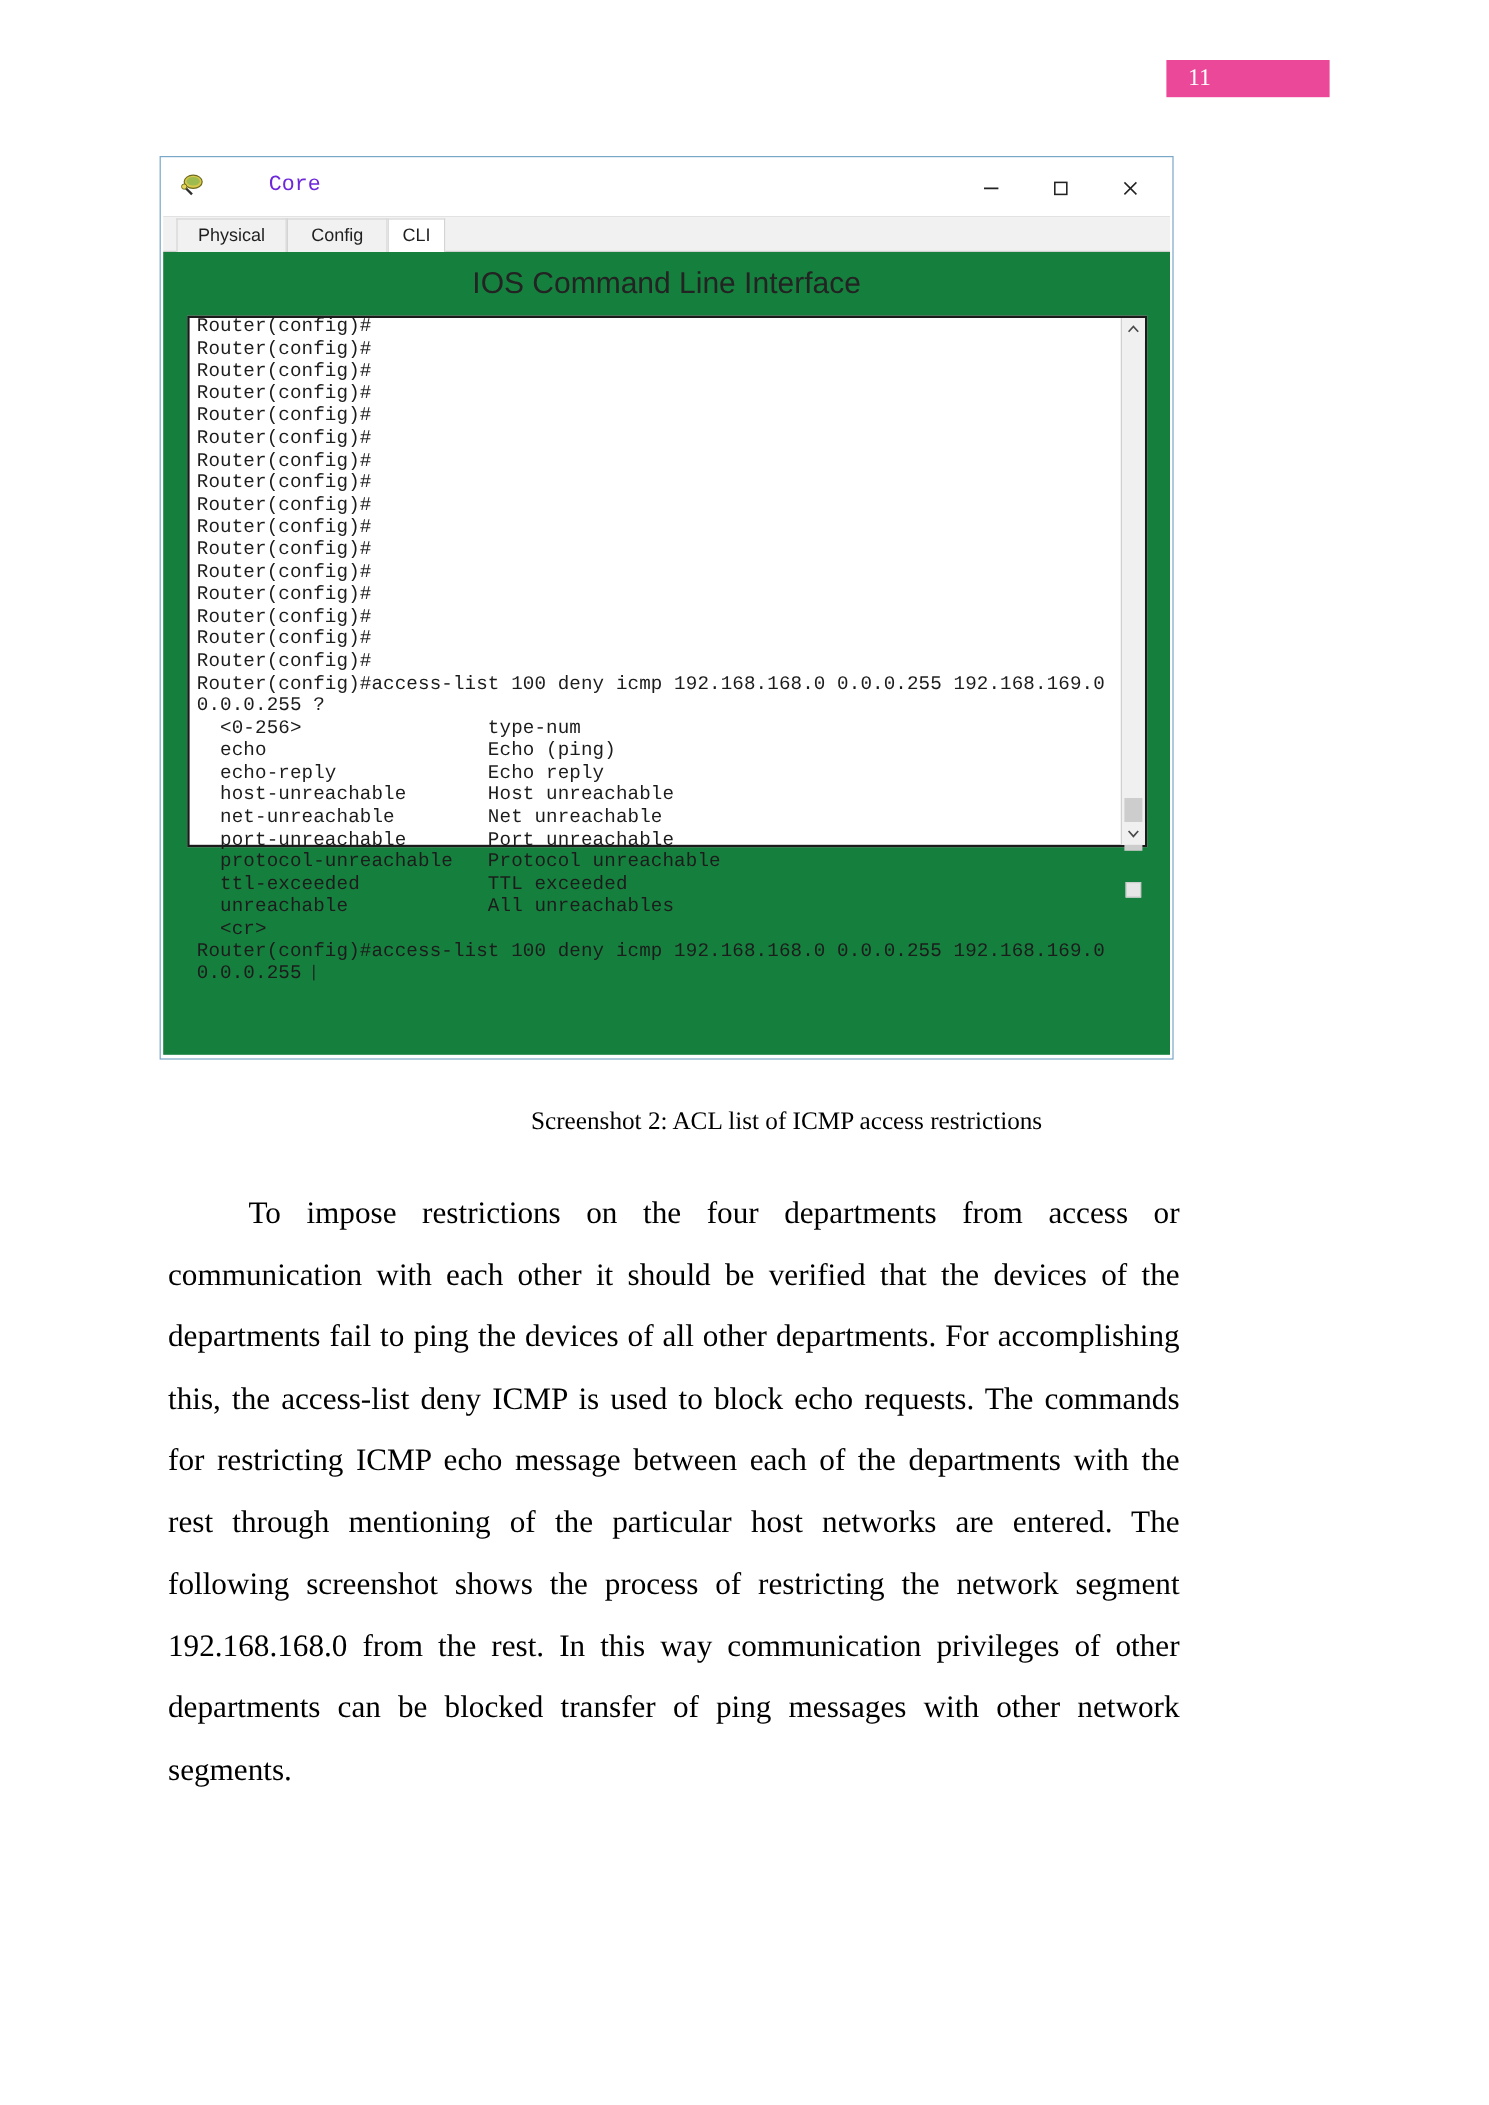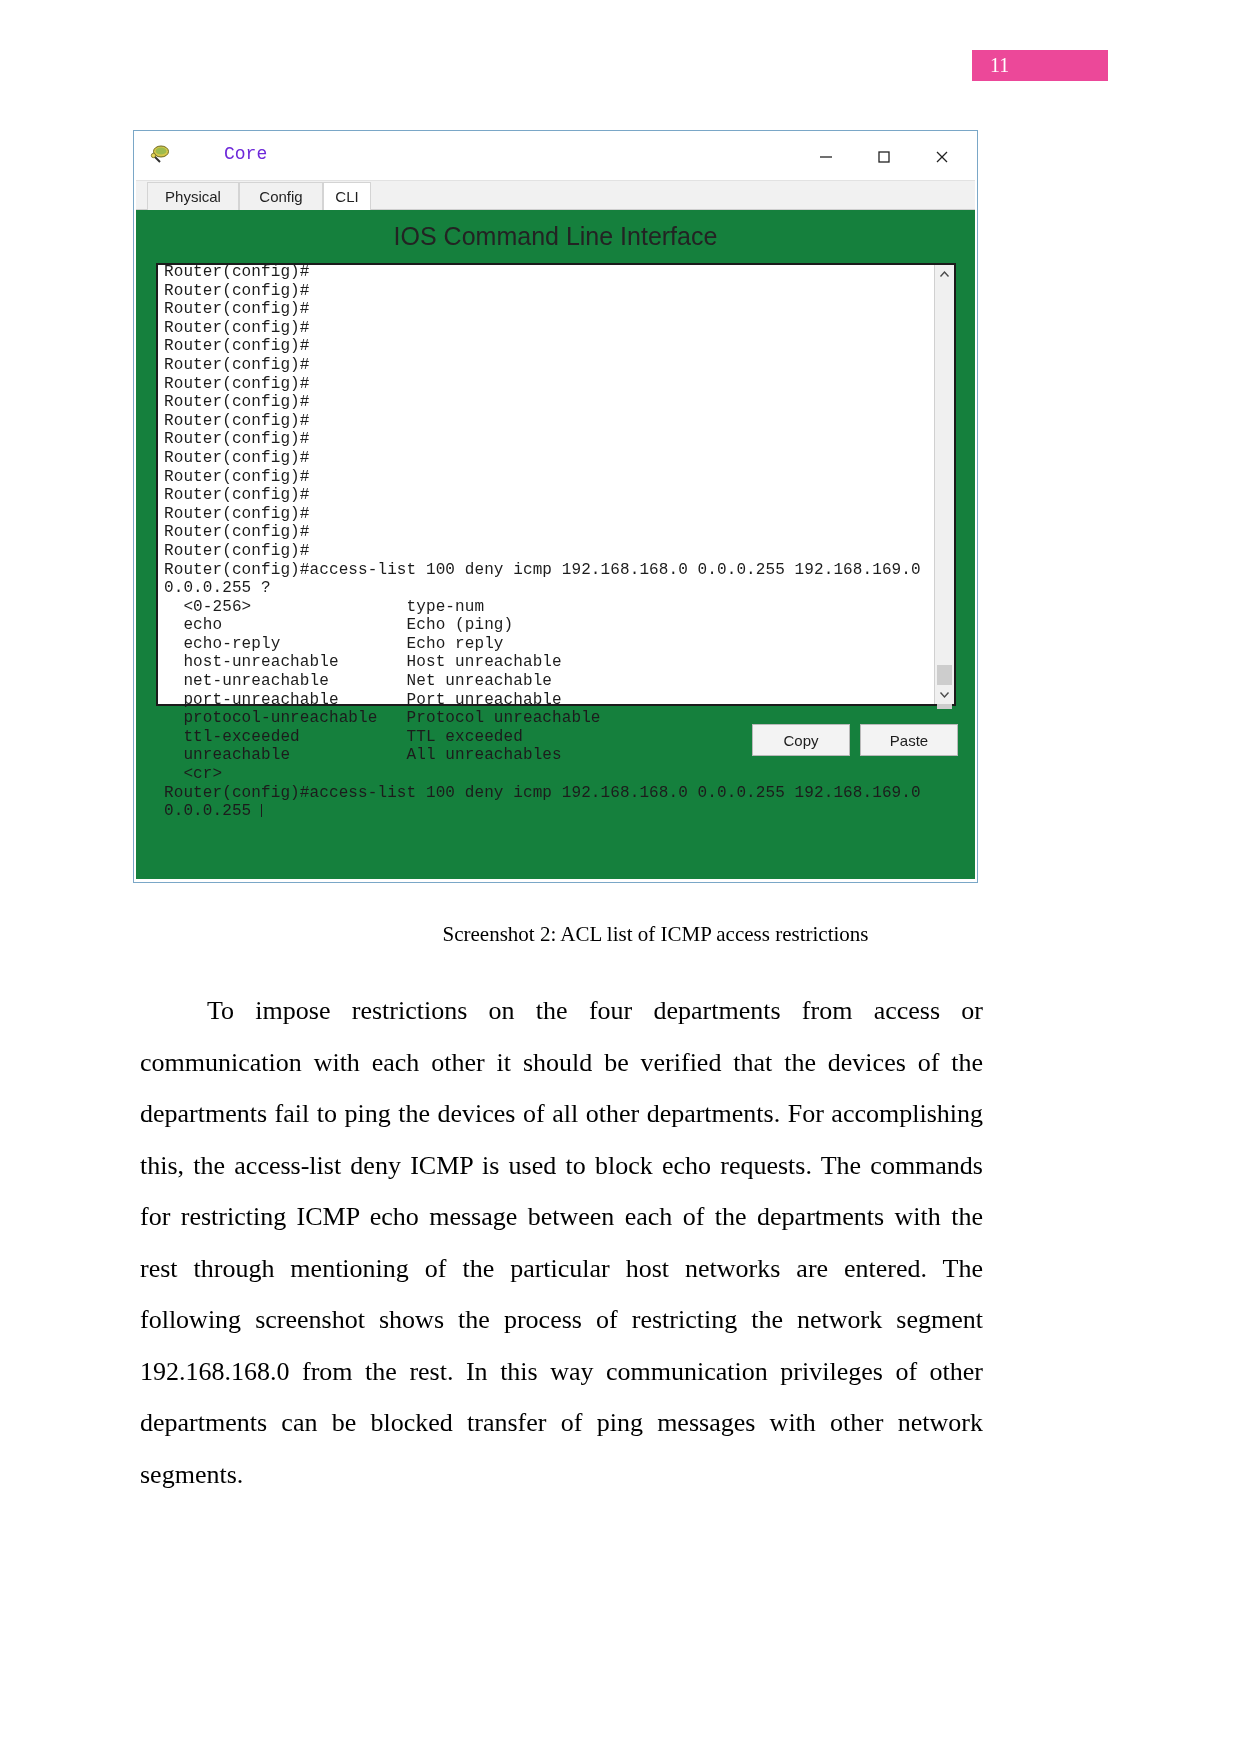--- a/index.html
+++ b/index.html
@@ -373,24 +373,20 @@
           <div class="sb-grip"></div>
           <div class="sb-thumb a"></div>
           <div class="sb-arrow down">
             <svg width="11" height="9" viewBox="0 0 11 9">
                 <polyline points="1.5,2.5 5.5,7 9.5,2.5" fill="none" stroke="#4a4a4a" stroke-width="1.4"></polyline>
               </svg>
           </div>
         </div>
       </div>
 
-      <div class="cli-actions">
-        <button class="btn copy">Copy</button>
-        <button class="btn paste">Paste</button>
-      </div>
     </div>
 
   </div>
 </div>
 
 <div class="caption">Screenshot 2: ACL list of ICMP access restrictions</div>
 
 <div class="body-text">To impose restrictions on the four departments from access or communication with each other it should be verified that the devices of the departments fail to ping the devices of all other departments. For accomplishing this, the access-list deny ICMP is used to block echo requests. The commands for restricting ICMP echo message between each of the departments with the rest through mentioning of the particular host networks are entered. The following screenshot shows the process of restricting the network segment 192.168.168.0 from the rest. In this way communication privileges of other departments can be blocked transfer of ping messages with other network segments.</div>
 
 </body></html>

